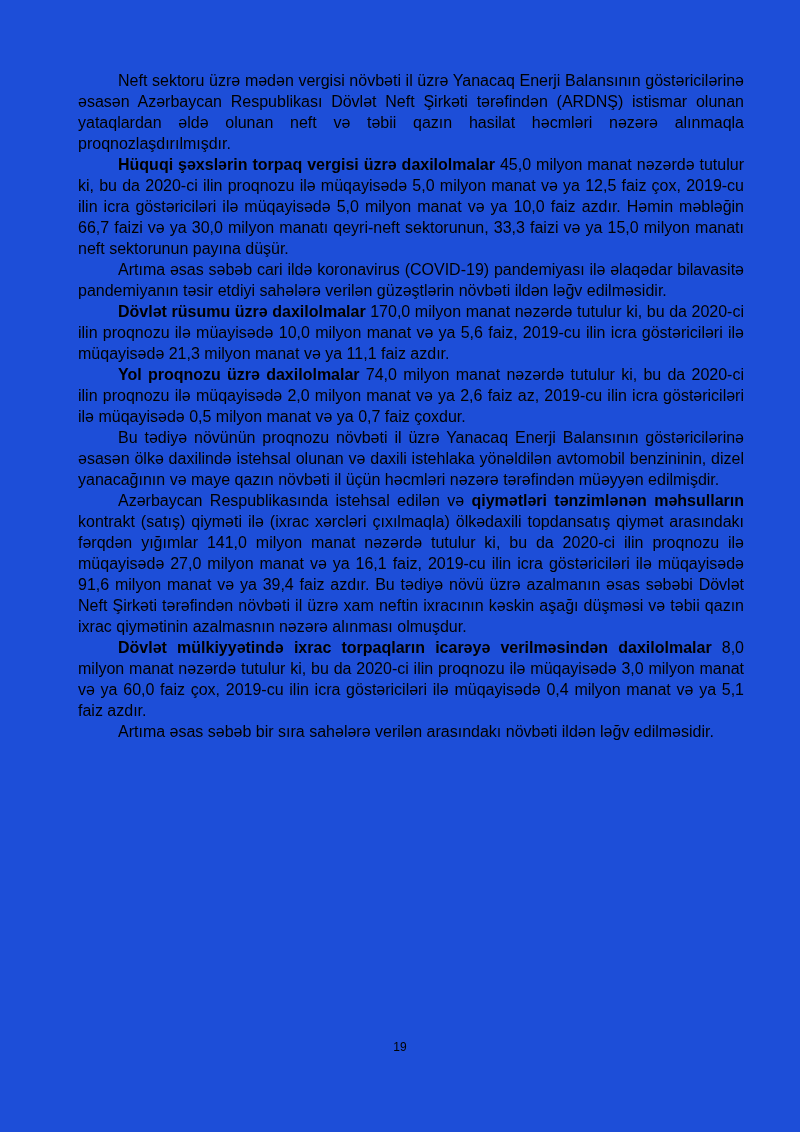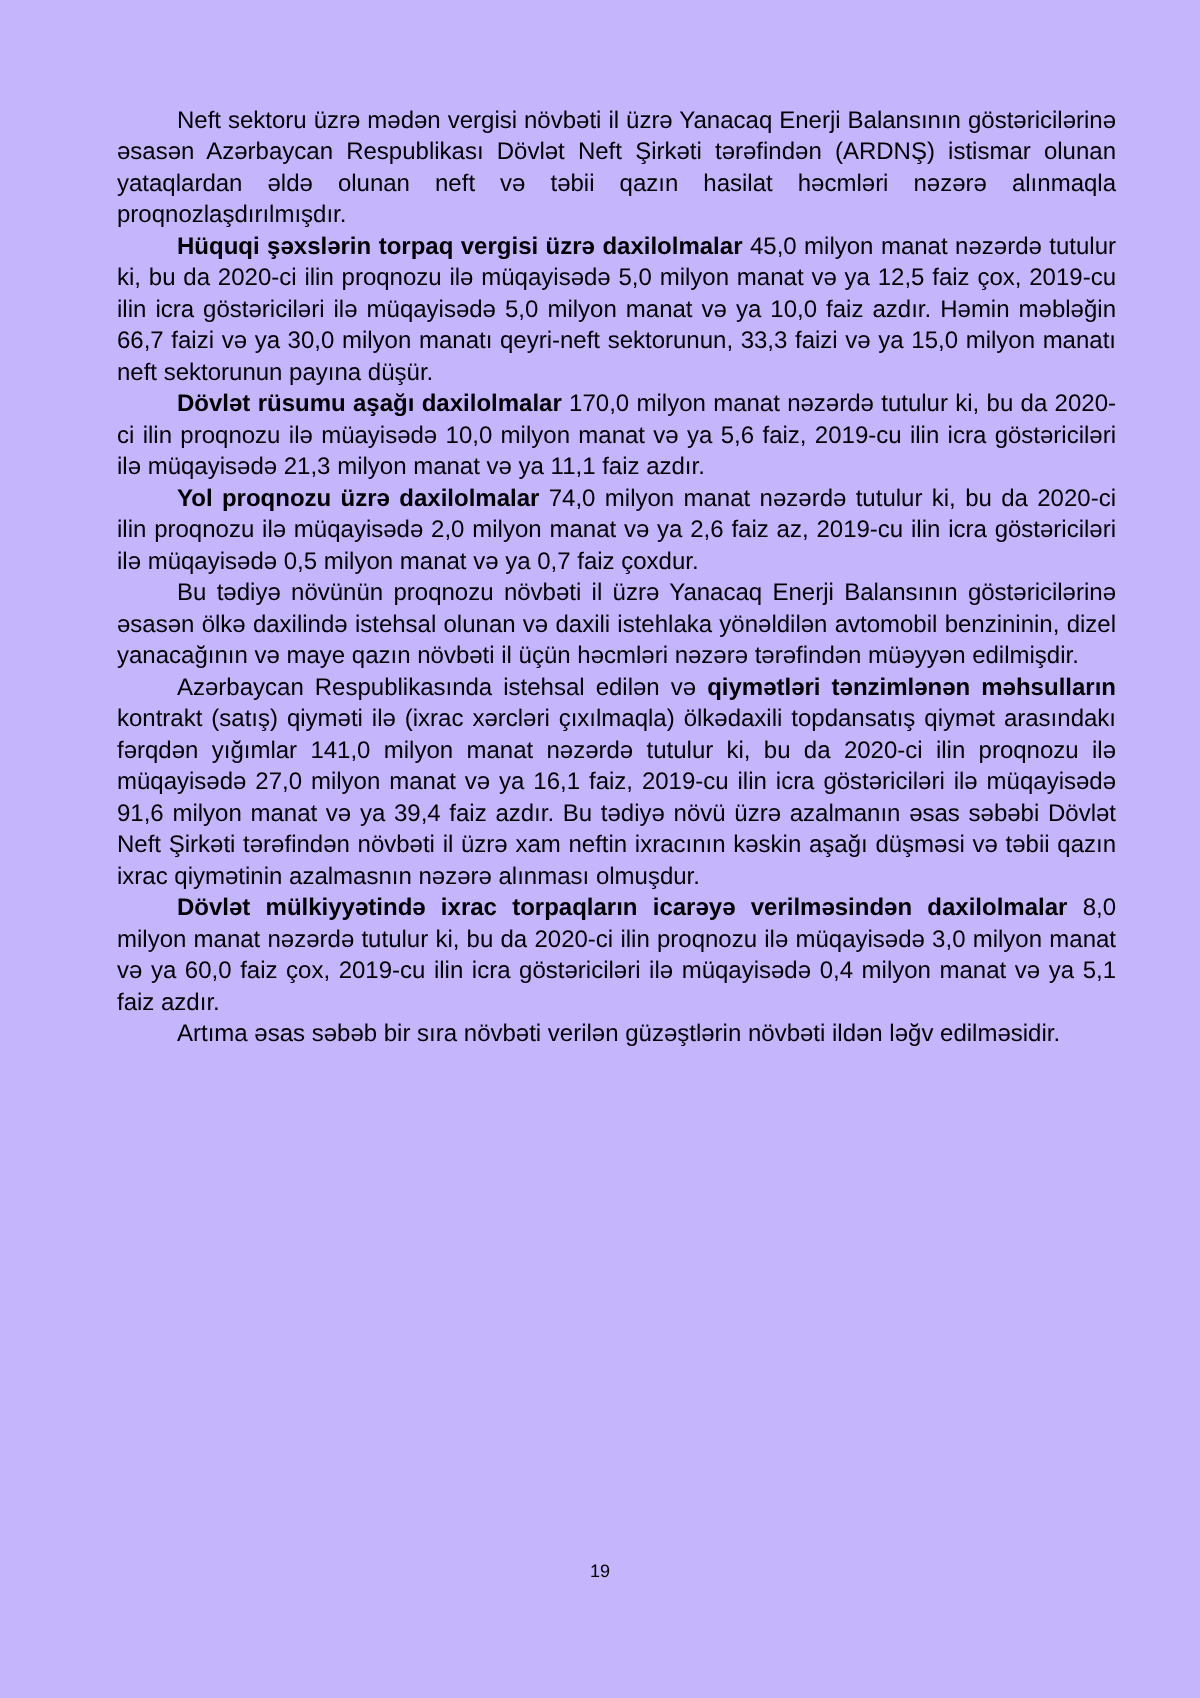--- a/index.html
+++ b/index.html
@@ -14,21 +14,21 @@
     font-family: "Liberation Sans", sans-serif;
     color: #000000;
     overflow: hidden;
   }
   .page {
     position: absolute;
     top: 0;
     left: 0;
     width: 800px;
     height: 1132px;
-    background: #c4b5fd;
+    background: #1d4ed8;
     text-decoration: underline;
   }
   .content {
     position: absolute;
     top: 70px;
     left: 78px;
     right: 56px;
     font-size: 16px;
     line-height: 21px;
     text-align: justify;
@@ -52,23 +52,24 @@
     line-height: 18px;
   }
 </style>
 </head>
 <body>
 
 <div class="page">
   <div class="content" id="document-content">
       <p><span class="run-regular">Neft sektoru üzrə mədən vergisi növbəti il üzrə Yanacaq Enerji Balansının göstəricilərinə əsasən Azərbaycan Respublikası Dövlət Neft Şirkəti tərəfindən (ARDNŞ) istismar olunan yataqlardan əldə olunan neft və təbii qazın hasilat həcmləri nəzərə alınmaqla proqnozlaşdırılmışdır.</span></p>
       <p><span class="run-bold">Hüquqi şəxslərin torpaq vergisi üzrə daxilolmalar</span><span class="run-regular"> 45,0 milyon manat nəzərdə tutulur ki, bu da 2020-ci ilin proqnozu ilə müqayisədə 5,0 milyon manat və ya 12,5 faiz çox, 2019-cu ilin icra göstəriciləri ilə müqayisədə 5,0 milyon manat və ya 10,0 faiz azdır. Həmin məbləğin 66,7 faizi və ya 30,0 milyon manatı qeyri-neft sektorunun, 33,3 faizi və ya 15,0 milyon manatı neft sektorunun payına düşür.</span></p>
-      <p><span class="run-bold">Dövlət rüsumu aşağı daxilolmalar</span><span class="run-regular"> 170,0 milyon manat nəzərdə tutulur ki, bu da 2020-ci ilin proqnozu ilə müayisədə 10,0 milyon manat və ya 5,6 faiz, 2019-cu ilin icra göstəriciləri ilə müqayisədə 21,3 milyon manat və ya 11,1 faiz azdır.</span></p>
+      <p><span class="run-regular">Artıma əsas səbəb cari ildə koronavirus (COVID-19) pandemiyası ilə əlaqədar bilavasitə pandemiyanın təsir etdiyi sahələrə verilən güzəştlərin növbəti ildən ləğv edilməsidir.</span></p>
+      <p><span class="run-bold">Dövlət rüsumu üzrə daxilolmalar</span><span class="run-regular"> 170,0 milyon manat nəzərdə tutulur ki, bu da 2020-ci ilin proqnozu ilə müayisədə 10,0 milyon manat və ya 5,6 faiz, 2019-cu ilin icra göstəriciləri ilə müqayisədə 21,3 milyon manat və ya 11,1 faiz azdır.</span></p>
       <p><span class="run-bold">Yol proqnozu üzrə daxilolmalar</span><span class="run-regular"> 74,0 milyon manat nəzərdə tutulur ki, bu da 2020-ci ilin proqnozu ilə müqayisədə 2,0 milyon manat və ya 2,6 faiz az, 2019-cu ilin icra göstəriciləri ilə müqayisədə 0,5 milyon manat və ya 0,7 faiz çoxdur.</span></p>
       <p><span class="run-regular">Bu tədiyə növünün proqnozu növbəti il üzrə Yanacaq Enerji Balansının göstəricilərinə əsasən ölkə daxilində istehsal olunan və daxili istehlaka yönəldilən avtomobil benzininin, dizel yanacağının və maye qazın növbəti il üçün həcmləri nəzərə tərəfindən müəyyən edilmişdir.</span></p>
       <p><span class="run-regular">Azərbaycan Respublikasında istehsal edilən və </span><span class="run-bold">qiymətləri tənzimlənən məhsulların</span><span class="run-regular"> kontrakt (satış) qiyməti ilə (ixrac xərcləri çıxılmaqla) ölkədaxili topdansatış qiymət arasındakı fərqdən yığımlar 141,0 milyon manat nəzərdə tutulur ki, bu da 2020-ci ilin proqnozu ilə müqayisədə 27,0 milyon manat və ya 16,1 faiz, 2019-cu ilin icra göstəriciləri ilə müqayisədə 91,6 milyon manat və ya 39,4 faiz azdır. Bu tədiyə növü üzrə azalmanın əsas səbəbi Dövlət Neft Şirkəti tərəfindən növbəti il üzrə xam neftin ixracının kəskin aşağı düşməsi və təbii qazın ixrac qiymətinin azalmasnın nəzərə alınması olmuşdur.</span></p>
       <p><span class="run-bold">Dövlət mülkiyyətində ixrac torpaqların icarəyə verilməsindən daxilolmalar</span><span class="run-regular"> 8,0 milyon manat nəzərdə tutulur ki, bu da 2020-ci ilin proqnozu ilə müqayisədə 3,0 milyon manat və ya 60,0 faiz çox, 2019-cu ilin icra göstəriciləri ilə müqayisədə 0,4 milyon manat və ya 5,1 faiz azdır.</span></p>
-      <p><span class="run-regular">Artıma əsas səbəb bir sıra növbəti verilən güzəştlərin növbəti ildən ləğv edilməsidir.</span></p>
+      <p><span class="run-regular">Artıma əsas səbəb bir sıra sahələrə verilən arasındakı növbəti ildən ləğv edilməsidir.</span></p>
     </div>
   <div class="footer">
     <span>19</span>
   </div>
 </div>
 
 </body></html>

